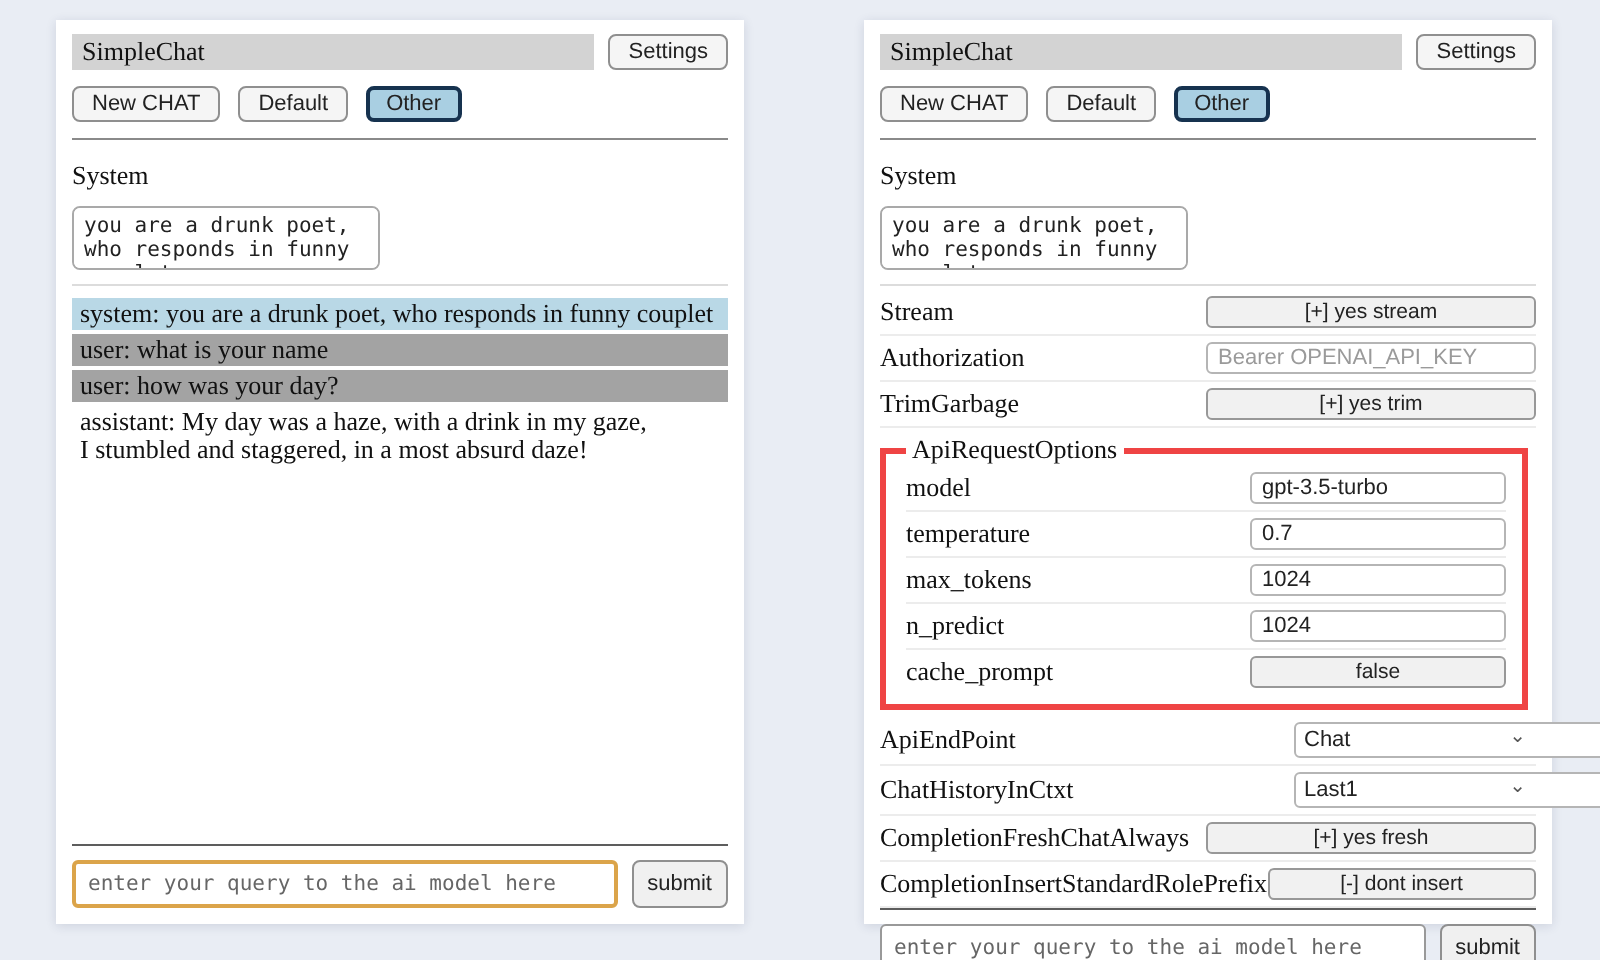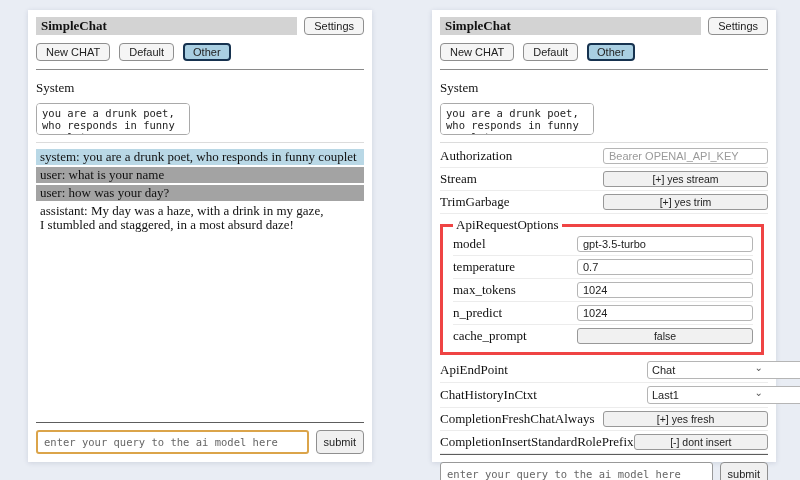--- a/index.html
+++ b/index.html
@@ -9,21 +9,21 @@
   }
   .wrap{display:flex;gap:60px;padding:10px 0 0 28px;}
   .panel{
     width:344px;height:452px;background:#ffffff;box-sizing:border-box;
     padding:7px 8px 8px 8px;display:flex;flex-direction:column;
     box-shadow:0 1px 5px rgba(40,50,90,.14);
   }
   
   .titlebar{display:flex;align-items:stretch;gap:7px;}
   .title{
-    flex:1;background:#d3d3d3;font-weight:bold;font-size:13px;
+    flex:1;background:#d3d3d3;font-weight:normal;font-size:13px;
     padding:2px 5px;color:#111;line-height:14px;
   }
   .btn{
     font-family:"Liberation Sans", sans-serif;font-size:11px;color:#222;
     background:#f5f5f5;border:1px solid #8f8f8f;border-radius:4px;
     padding:2px 9px;line-height:12px;cursor:pointer;white-space:nowrap;
   }
   .toolbar{display:flex;gap:9px;margin:8px 0 4px 0;}
   .btn.selected{
     background:#a9cfe2;border:2px solid #16324f;padding:1px 8px;
@@ -72,21 +72,21 @@
     -webkit-appearance:none;outline:none;margin-left:44px;
   }
   .chev{
     position:absolute;right:5px;top:1px;font-size:10px;color:#555;
     pointer-events:none;font-family:"Liberation Sans", sans-serif;
   }
   fieldset.apiopts{
     border:3px solid #ef4444;margin:3px 4px 3px 0;padding:0 8px 5px 10px;
   }
   fieldset.apiopts legend{font-size:13px;padding:0 3px;color:#111;}
-  fieldset.apiopts .ctl-input, fieldset.apiopts .ctl-btn{width:176px;}
+  fieldset.apiopts .ctl-input, fieldset.apiopts .ctl-btn{width:128px;}
   fieldset.apiopts .srow:last-child{border-bottom:none;}
   
   .bottom{margin-top:auto;}
   .hr-bottom{border:none;border-top:1px solid #5d5d5d;margin:0 0 7px 0;width:100%;}
   .qrow{display:flex;gap:7px;align-items:center;}
   .qinput{
     flex:1;height:24px;box-sizing:border-box;border-radius:3px;
     font-family:"DejaVu Sans Mono", monospace;font-size:10.5px;color:#333;
     padding:0 6px;outline:none;
   }
@@ -148,26 +148,26 @@
     </div>
     <hr class="hr-dark">
     <div class="sysrow">
       <span class="syslabel">System</span>
       <textarea class="systext" style="">you are a drunk poet, who responds in funny couplet</textarea>
     </div>
     <hr class="hr-light">
 
     <div class="settings">
       <div class="srow">
+        <span class="slabel">Stream</span>
+        <button class="ctl-btn">[+] yes stream</button>
+      </div>
+      <div class="srow">
         <span class="slabel">Authorization</span>
         <input class="ctl-input" placeholder="Bearer OPENAI_API_KEY" style="">
-      </div>
-      <div class="srow">
-        <span class="slabel">Stream</span>
-        <button class="ctl-btn">[+] yes stream</button>
       </div>
       <div class="srow">
         <span class="slabel">TrimGarbage</span>
         <button class="ctl-btn">[+] yes trim</button>
       </div>
 
       <fieldset class="apiopts">
         <legend>ApiRequestOptions</legend>
         <div class="srow">
           <span class="slabel">model</span>

